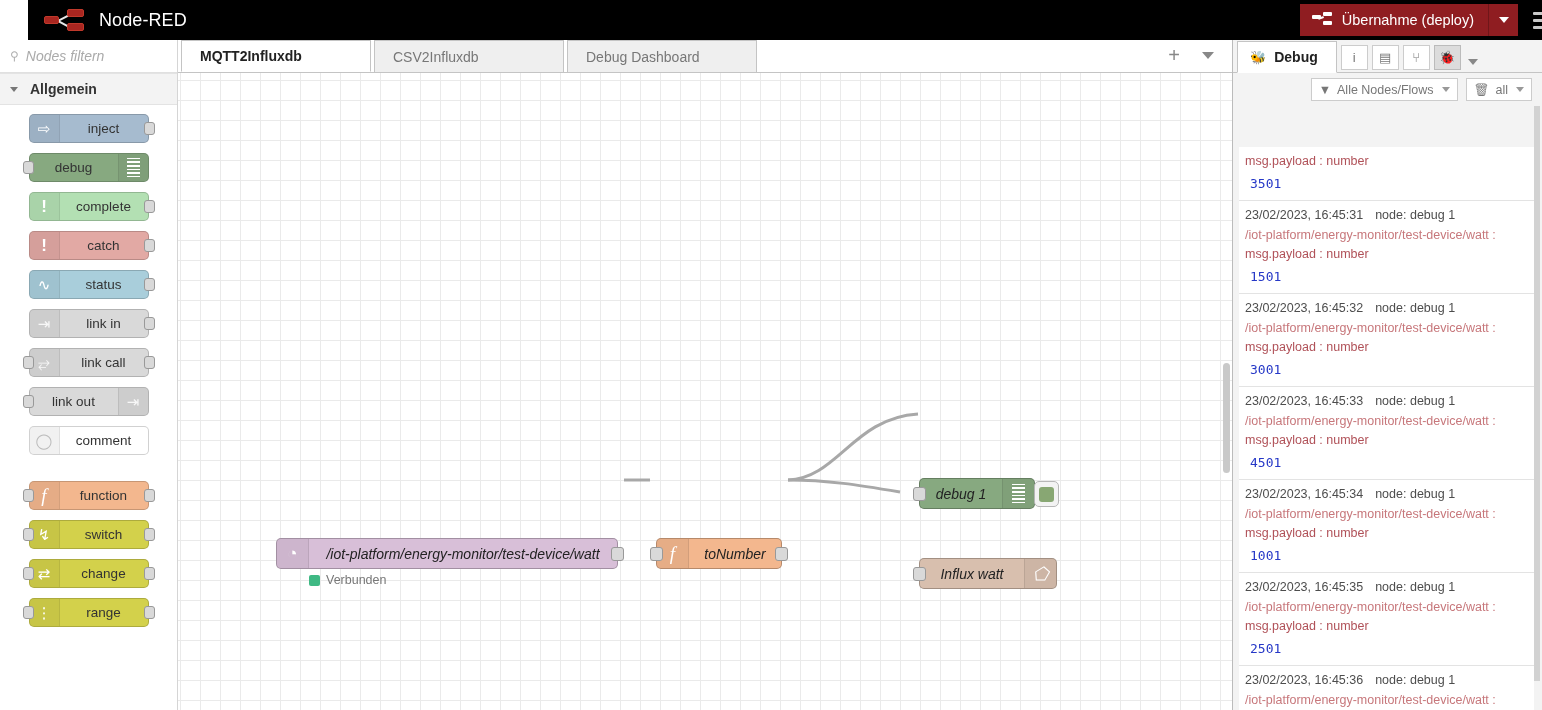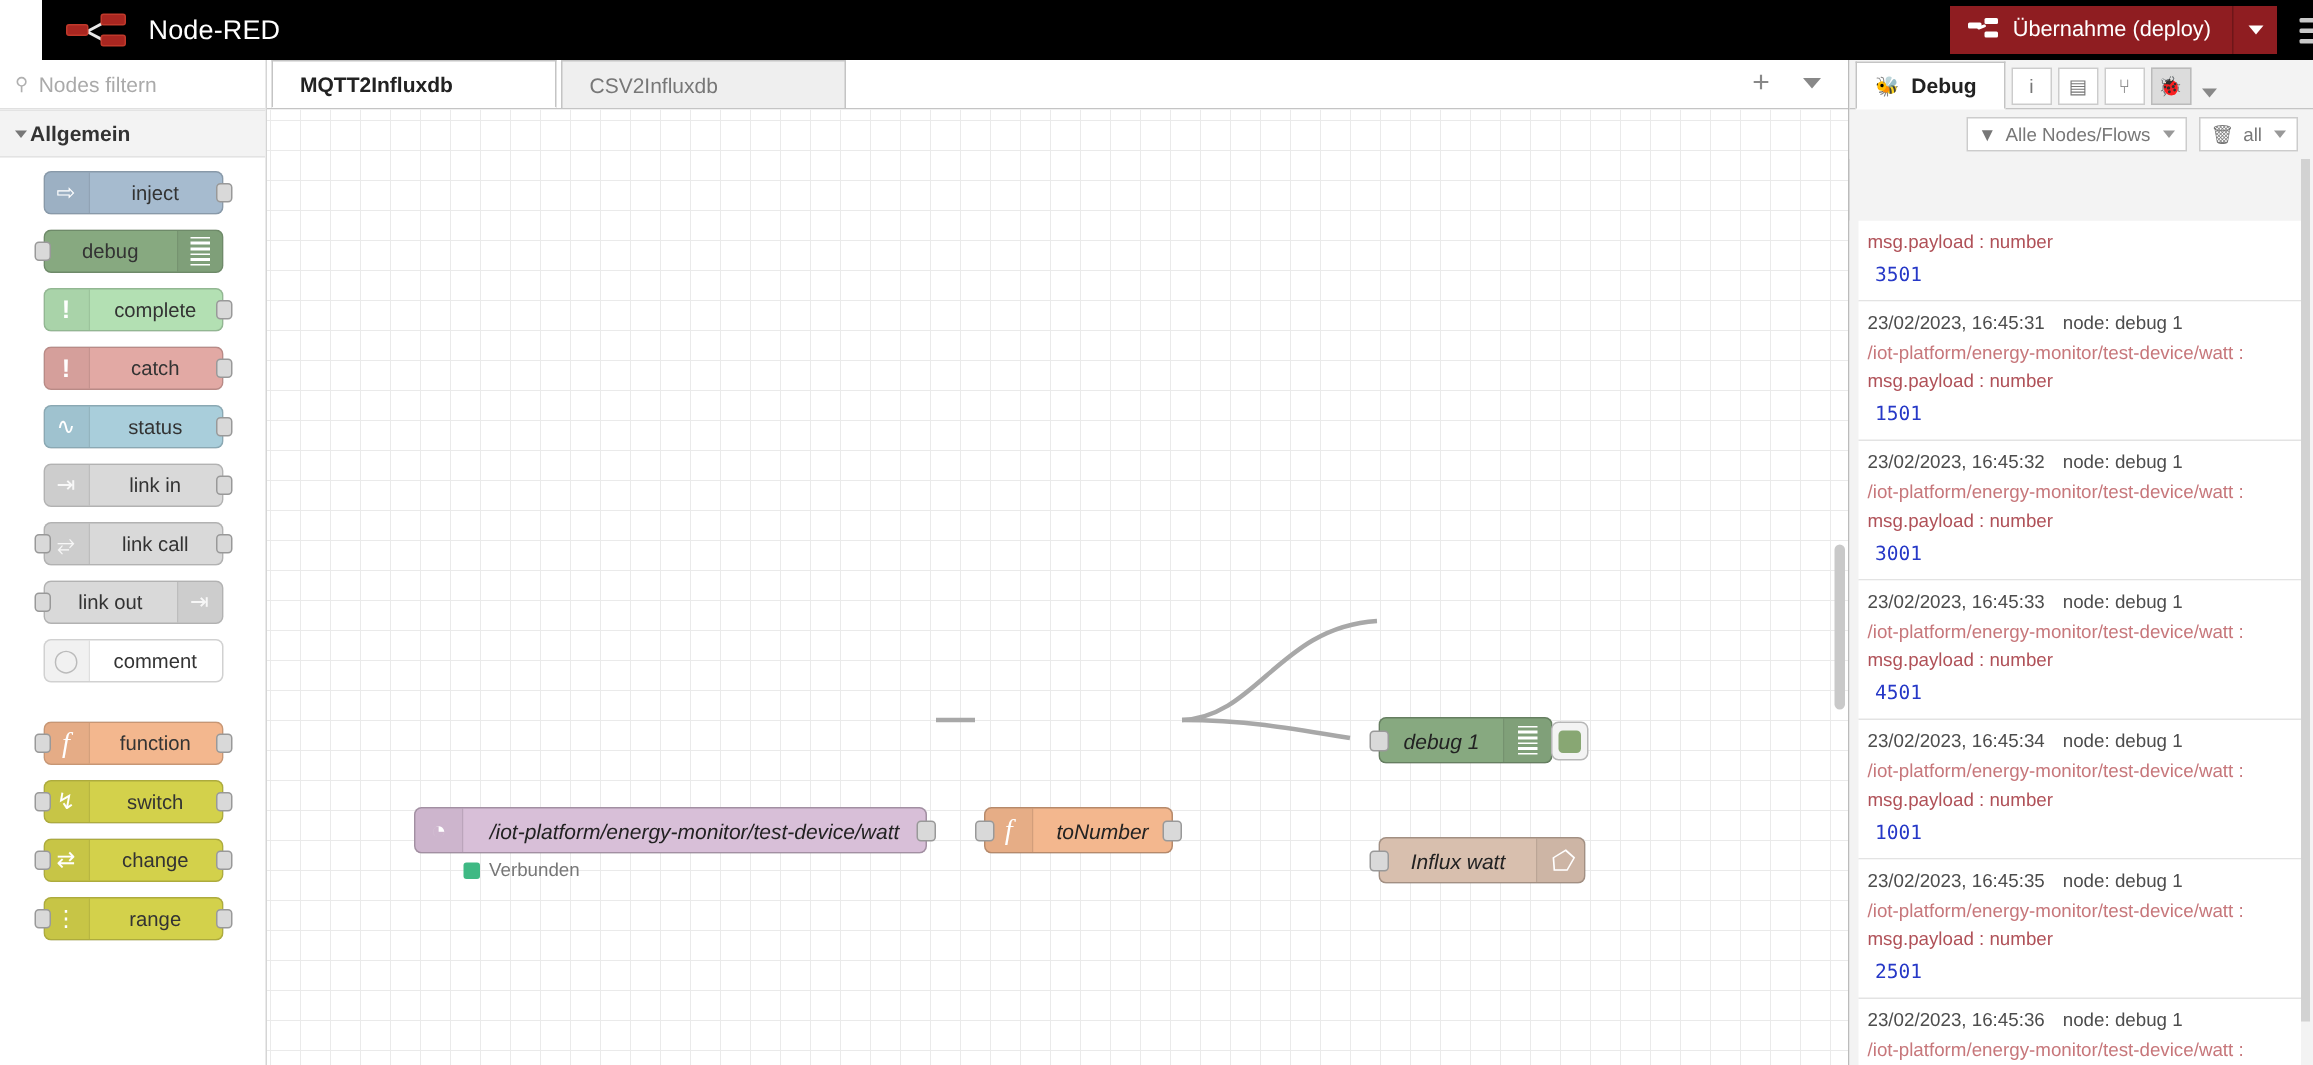--- a/index.html
+++ b/index.html
@@ -71,27 +71,27 @@
     display: flex; flex-direction: column;
   }
   .palette-search {
     height: 33px; border-bottom: 1px solid #e0e0e0;
     display: flex; align-items: center; gap: 7px; padding: 0 10px;
     flex-shrink: 0;
   }
   .search-glyph { color: #b0b0b0; font-size: 12px; }
   .palette-search input {
     border: 0; outline: 0; font-size: 14px; color: #0369a1;
-    font-family: "Liberation Sans", sans-serif; width: 135px;
+    font-family: "Liberation Sans", sans-serif; width: 135px; font-style: italic;
   }
   .palette-search input::placeholder { color: #aaa; }
   .palette-scroll { flex: 1; overflow: hidden; }
   .pal-cat {
     background: #f3f3f3; border-top: 1px solid #e3e3e3; border-bottom: 1px solid #e3e3e3;
-    height: 32px; display: flex; align-items: center; gap: 2px; padding-left: 10px;
+    height: 32px; display: flex; align-items: center; gap: 12px; padding-left: 10px;
     font-size: 14px; font-weight: bold; color: #333; cursor: pointer;
   }
   .cat-chev {
     width: 0; height: 0; border-left: 4px solid transparent;
     border-right: 4px solid transparent; border-top: 5px solid #777;
   }
   .pal-list { padding: 9px 0 7px 0; }
 
   .pnode {
     position: relative; margin: 0 auto 10px auto; width: 120px; height: 29px;
@@ -435,20 +435,23 @@
   </div>
 </div>
 
 <div class="tabbar">
   <div id="tabs-host" style="display:flex;align-items:flex-start;height:33px;">
       <div class="tab active">
         <span>MQTT2Influxdb</span>
       </div>
       <div class="tab">
         <span>CSV2Influxdb</span>
+      </div>
+      <div class="tab">
+        <span>Debug Dashboard</span>
       </div>
     </div>
   <div class="tab-actions">
     <div class="tab-btn">
       <span class="plus-glyph">+</span>
     </div>
     <div class="tab-btn">
       <span style="width:0;height:0;border-left:6px solid transparent;border-right:6px solid transparent;border-top:7px solid #888;display:block;"></span>
     </div>
   </div>

